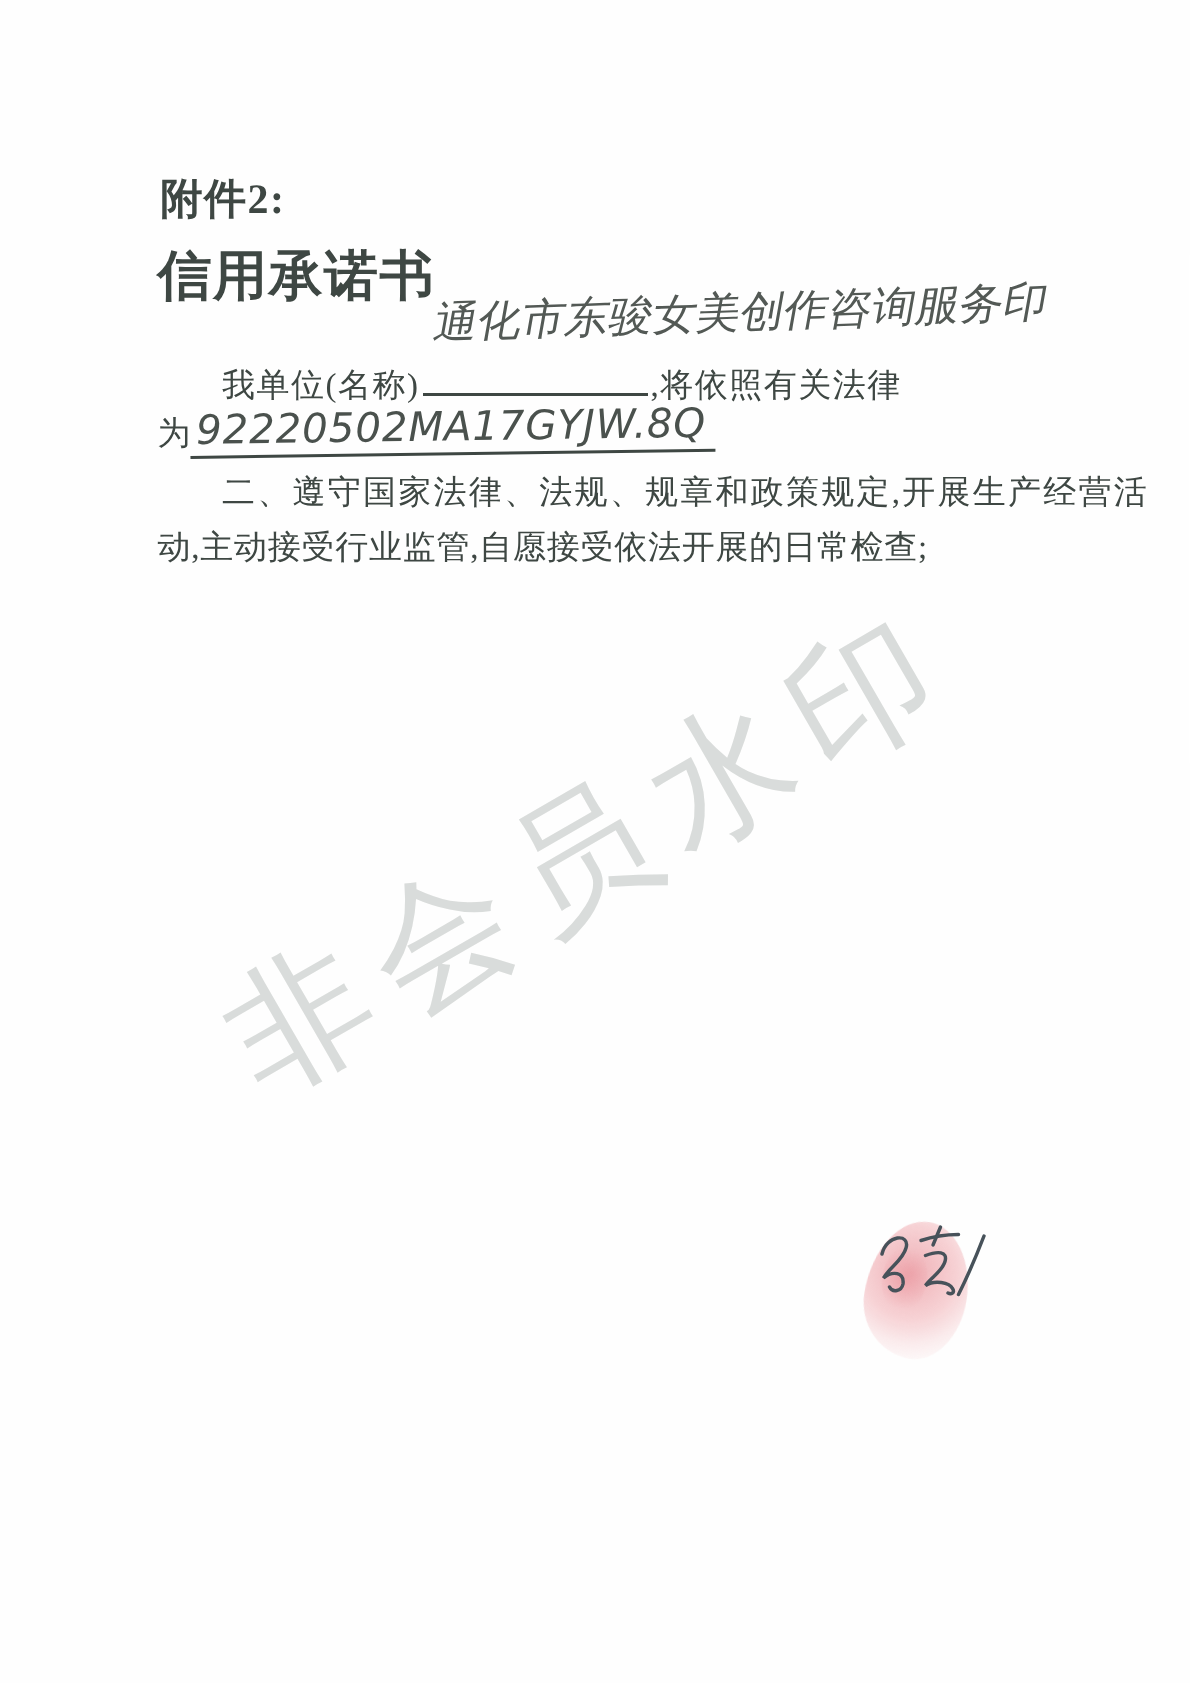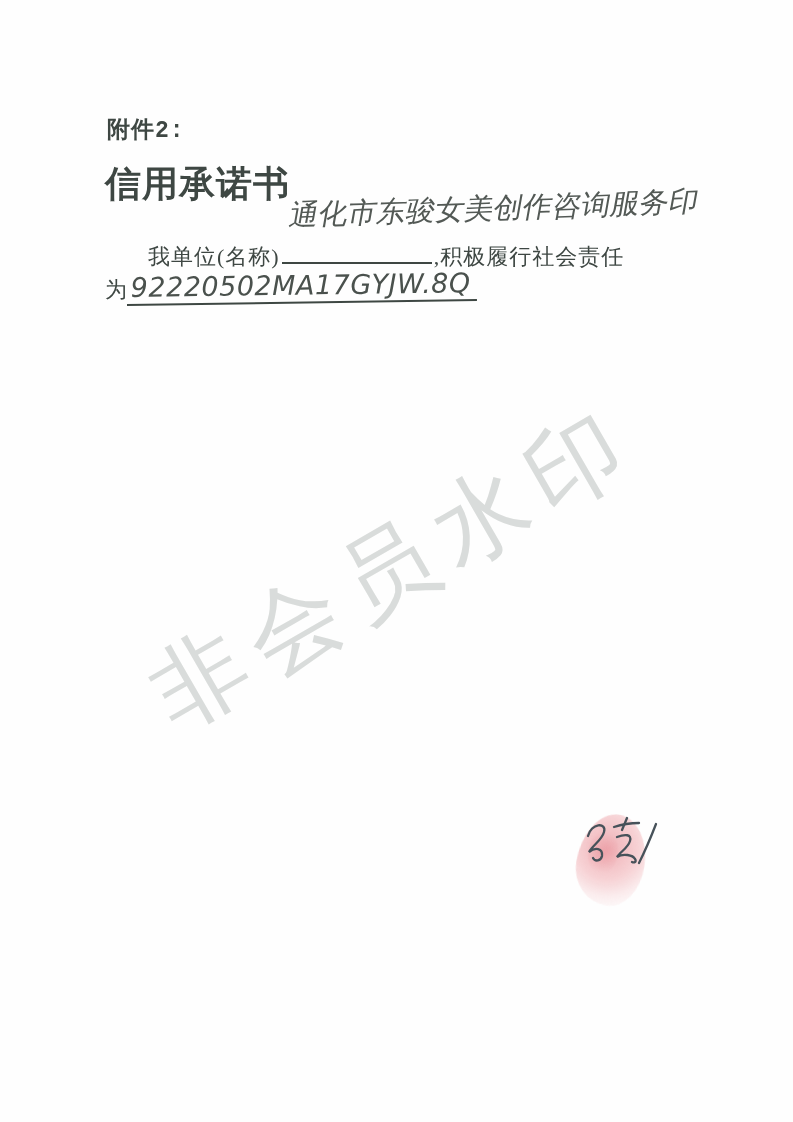--- a/index.html
+++ b/index.html
@@ -23,21 +23,21 @@
     opacity:.45;
     transform:rotate(-30deg);
     transform-origin:center center;
     z-index:1;
     font-family:"Liberation Sans","DejaVu Sans",sans-serif;
     user-select:none;
   }
   .layer{position:relative;z-index:2;}
   .attachment{
     position:absolute;left:107px;top:114px;
-    font-size:23px;font-weight:bold;letter-spacing:1px;font-family:Liberation Mono, monospace;
+    font-size:28px;font-weight:bold;letter-spacing:1px;
   }
   .title{
     position:absolute;left:105px;top:160px;width:590px;
     margin:0;text-align:left;
     font-size:36px;font-weight:bold;letter-spacing:1px;
   }
   .hw-company{
     position:absolute;left:286px;top:196px;
     font-size:29px;white-space:nowrap;
     color:var(--handwriting,#4a514d);
@@ -119,25 +119,26 @@
 
   <div class="watermark">非会员水印</div>
 
   <div class="layer">
     <div class="attachment">附件2:</div>
 
     <h1 class="title">信用承诺书</h1>
 
     <div class="hw-company">通化市东骏女美创作咨询服务印</div>
 
-    <div class="intro-line"><span class="intro-indent"></span><span>我单位(名称)</span><span class="blank-line"></span><span>,积极履行社会责任</span></div>
+    <div class="intro-line"><span class="intro-indent"></span><span>我单位(名称)</span><span class="blank-line"></span><span>,将依照有关法律</span></div>
 
     <div class="code-line"><span>为</span><span class="hw-code">92220502MA17GYJW.8Q</span></div>
 
     <div class="body-block">
+      <p>二、遵守国家法律、法规、规章和政策规定,开展生产经营活动,主动接受行业监管,自愿接受依法开展的日常检查;</p>
     </div>
 
     <div class="sign-block">
     </div>
 
     <div class="fingerprint"></div>
 
     <svg class="signature-svg" viewBox="0 0 100 58" role="img" aria-label="王艺">
       <path d="M12 22 C15 9, 31 8, 28 18 C26 26, 17 31, 13 38 C19 33, 27 34, 26 42 C25 47, 19 48, 17 44"></path>
       <path d="M38 13 C47 10, 57 9, 63 9"></path>

